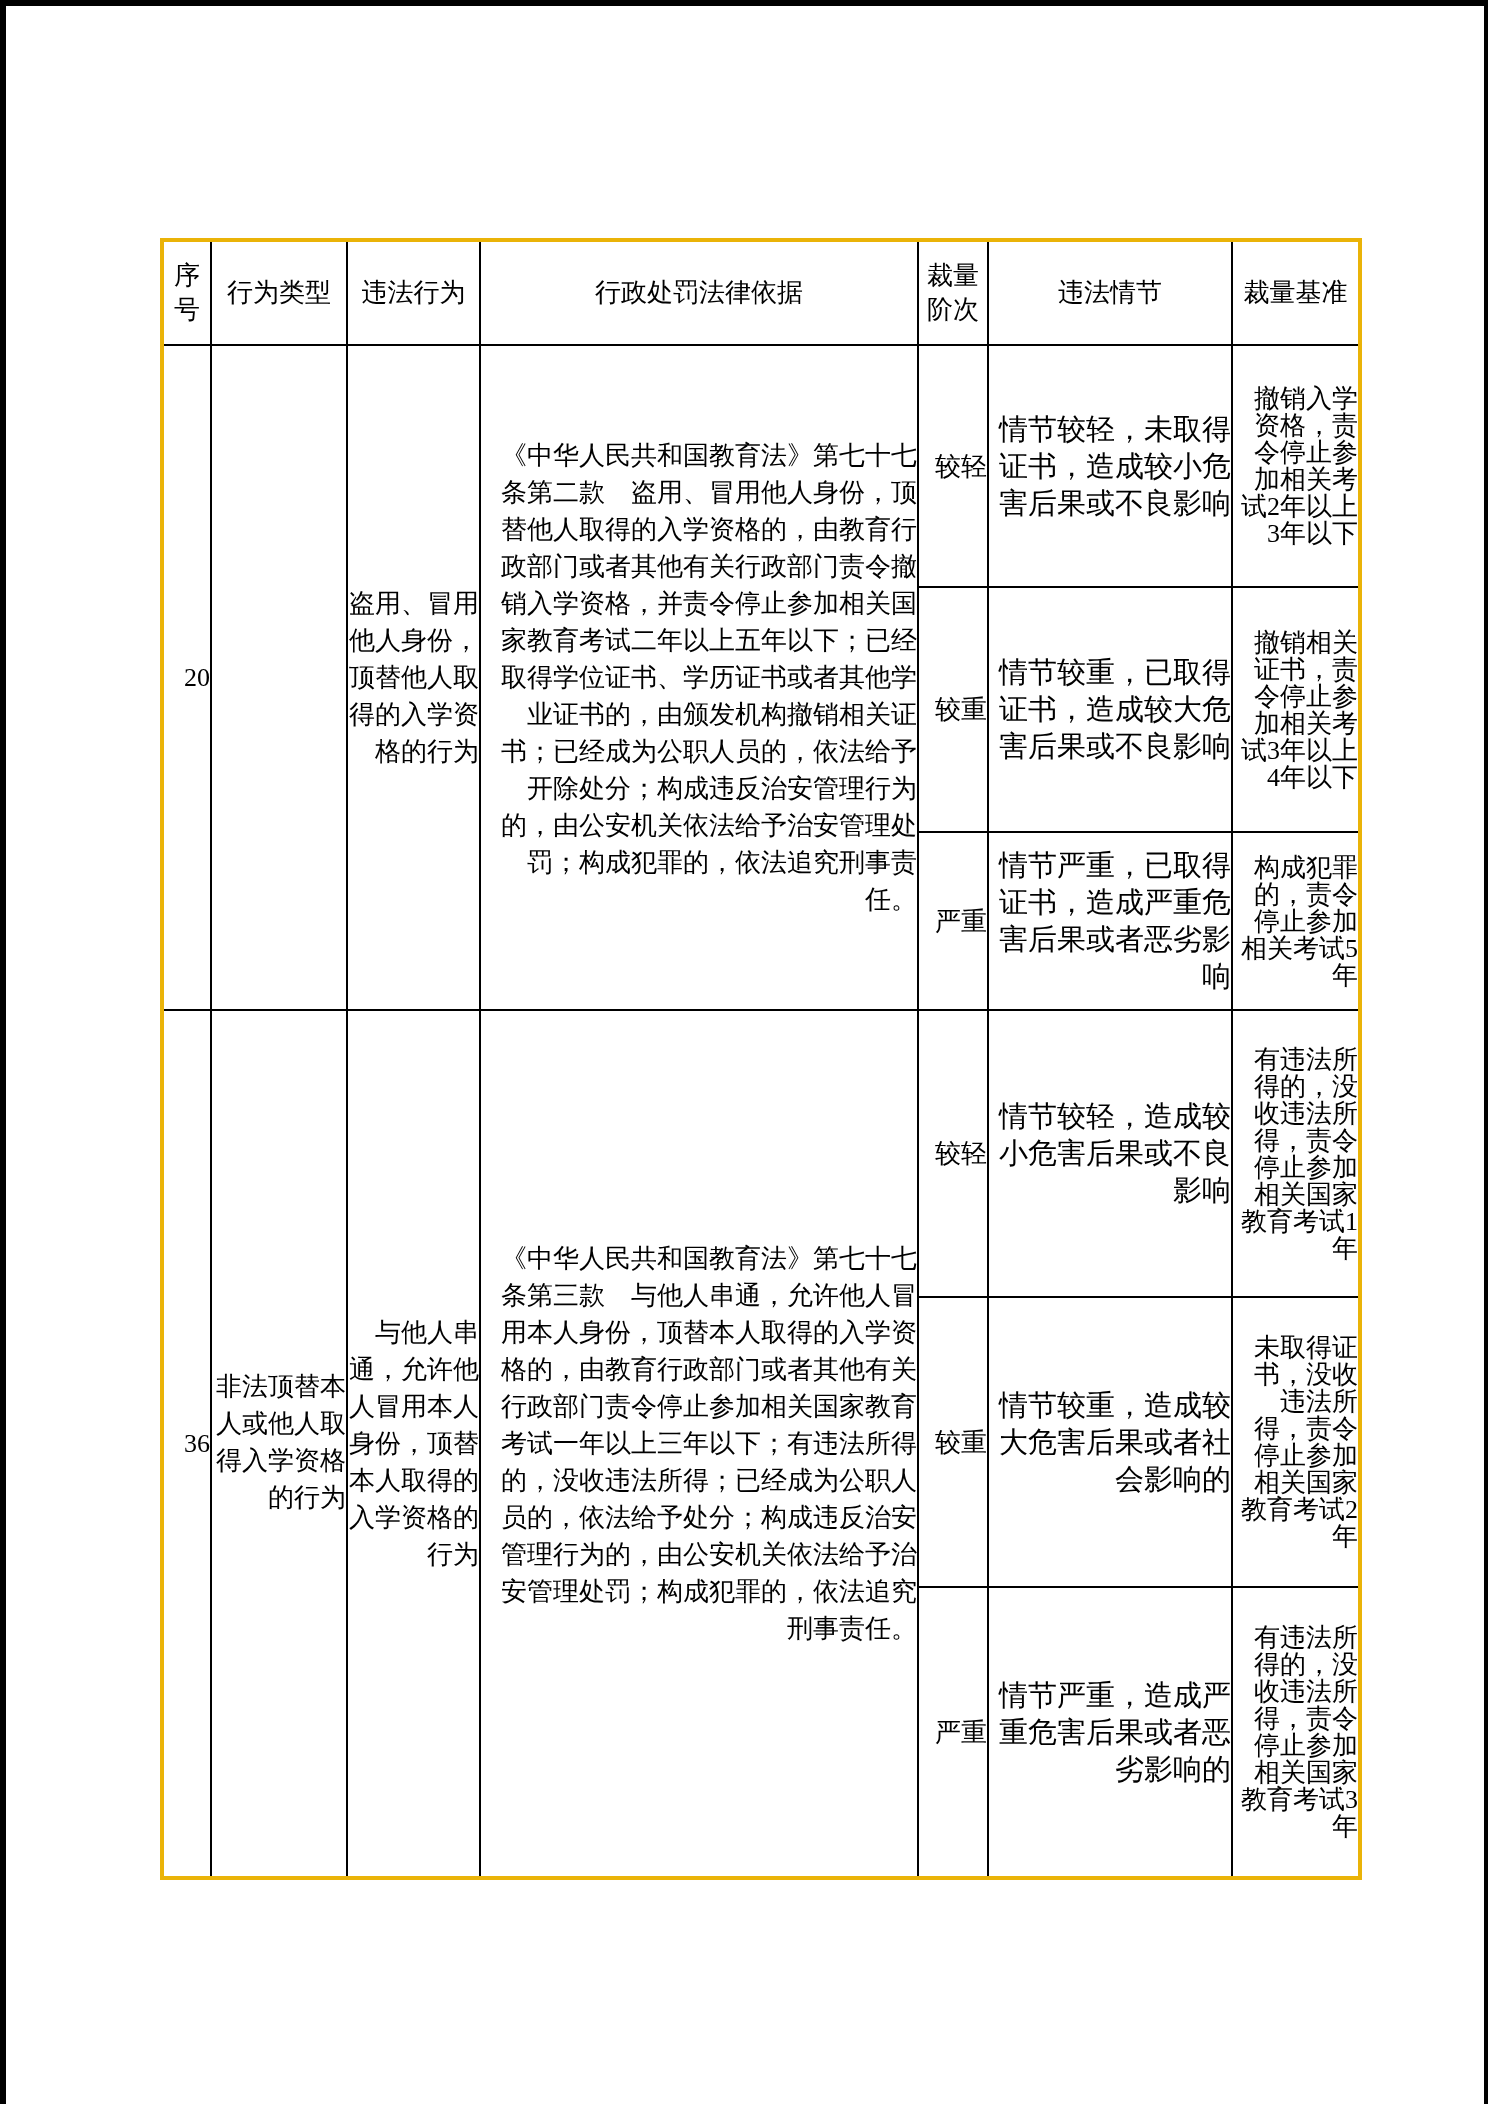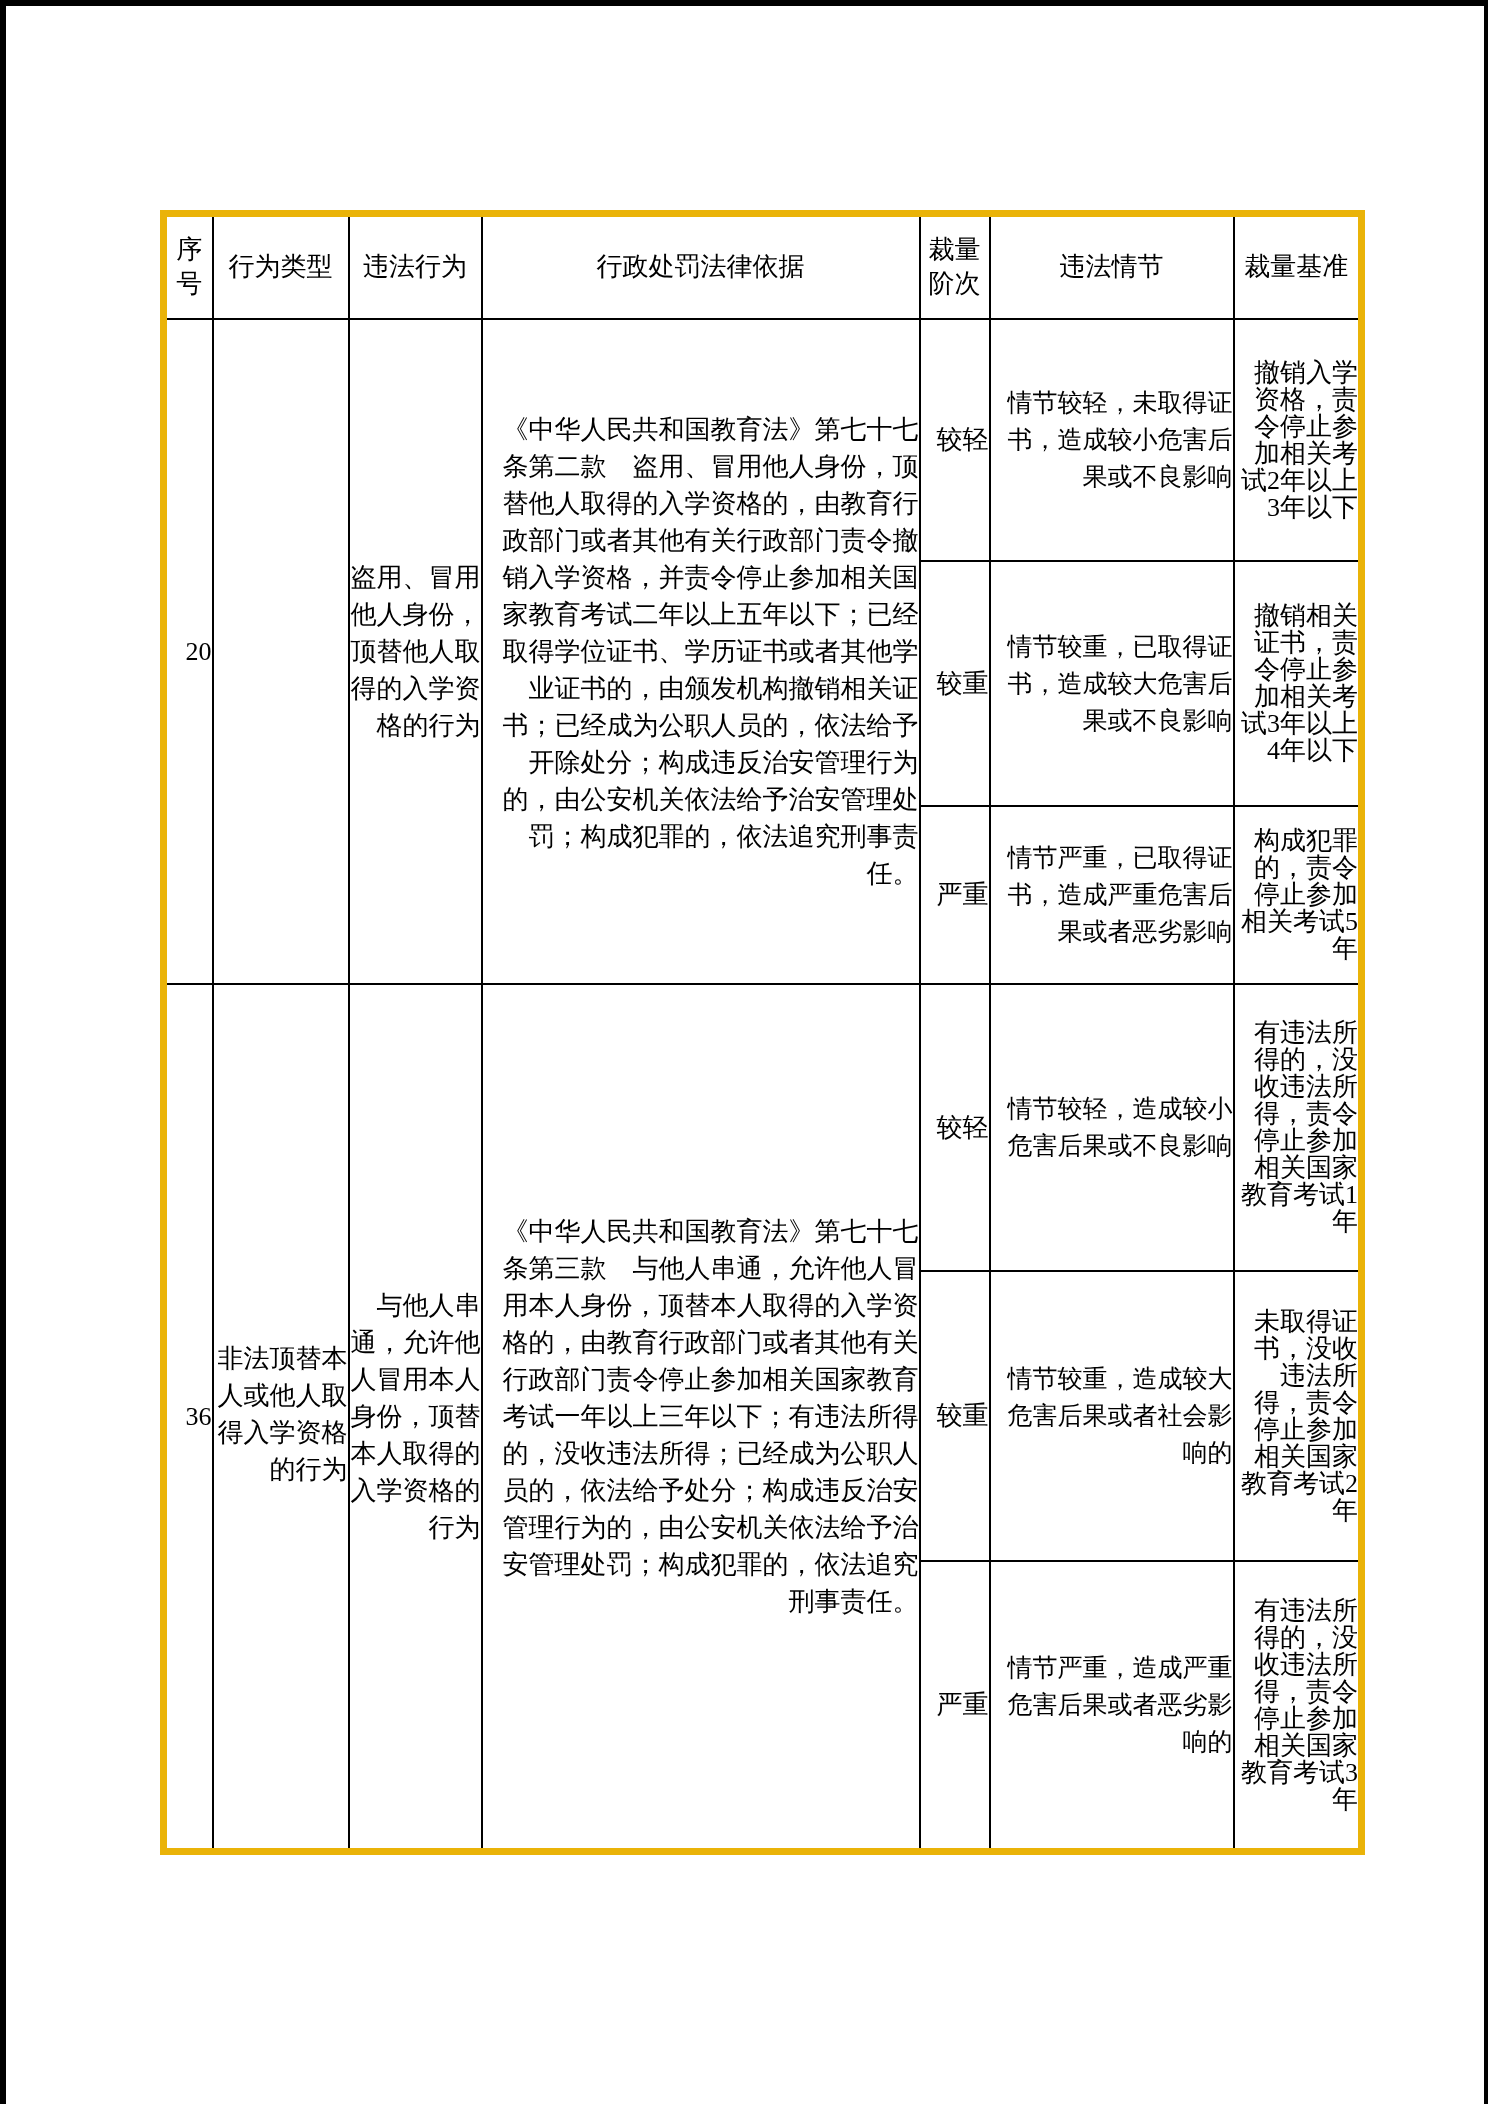--- a/index.html
+++ b/index.html
@@ -15,25 +15,25 @@
     color: #000000;
     overflow: hidden;
   }
   .scan-edge-top   { position:absolute; top:0; left:0; width:1488px; height:6px; background:#000; }
   .scan-edge-left  { position:absolute; top:0; left:0; width:6px; height:2104px; background:#000; }
   .scan-edge-right { position:absolute; top:0; right:0; width:4px; height:2104px; background:#000; }
 
   .penalty-table {
     position: absolute;
     left: 160px;
-    top: 210px;
+    top: 238px;
     width: 1198px;
     border-collapse: collapse;
     table-layout: fixed;
-    border: 7px solid #eab308;
+    border: 4px solid #eab308;
     font-size: 26px;
     line-height: 37px;
   }
   .penalty-table th, .penalty-table td {
     border: 2px solid #000;
     padding: 0;
     vertical-align: middle;
     overflow: hidden;
     text-align: right;
   }
@@ -57,21 +57,21 @@
   }
   .cell-basis {
     text-align: justify;
     text-justify: inter-ideograph;
     padding: 0 10px;
   }
   .cell-tier { text-align: center; }
   .cell-circ {
     text-align: justify;
     text-justify: inter-ideograph;
-    font-size: 25px;
+    font-size: 29px;
     padding: 0 8px;
   }
   .cell-std {
     text-align: justify;
     text-justify: inter-ideograph;
     vertical-align: top;
     line-height: 27px;
     padding: 4px 10px;
   }
   tr.h-header { height: 105px; }

